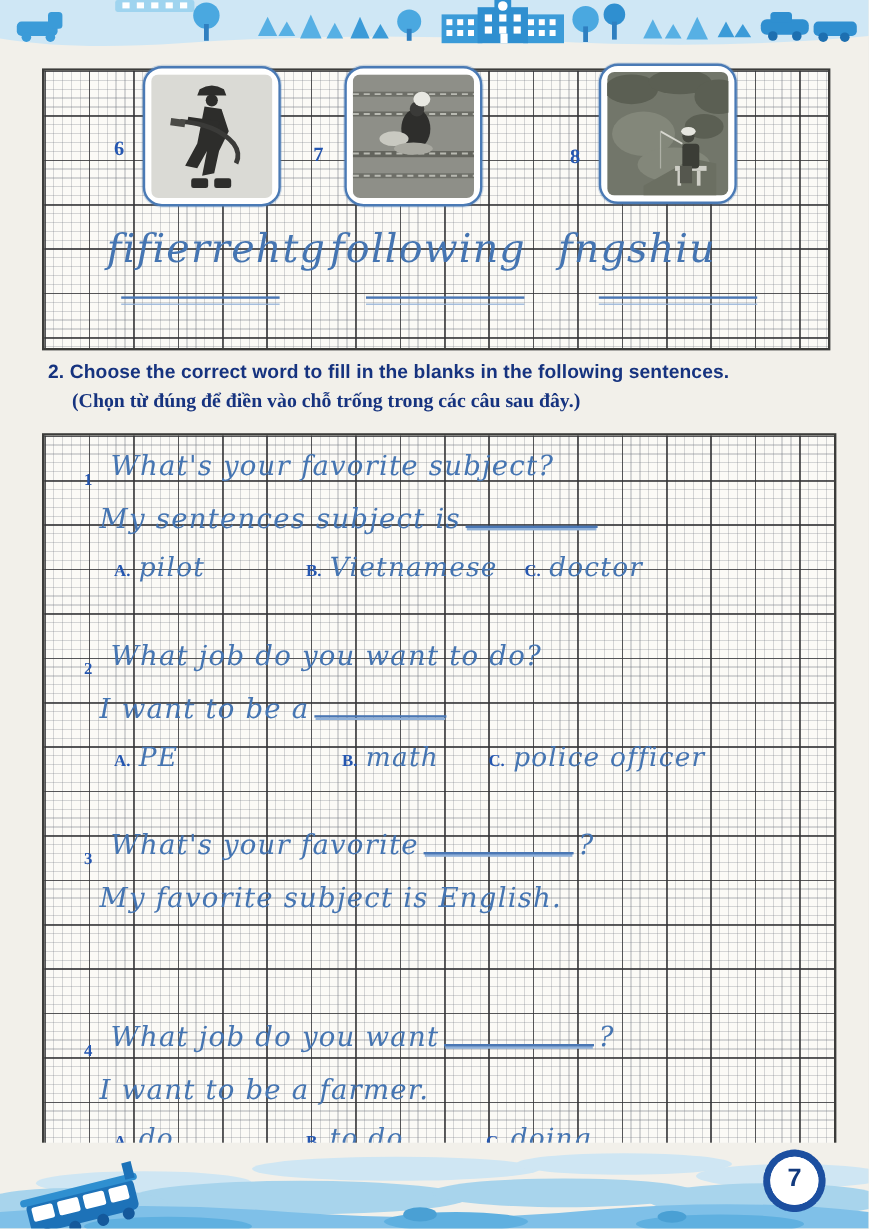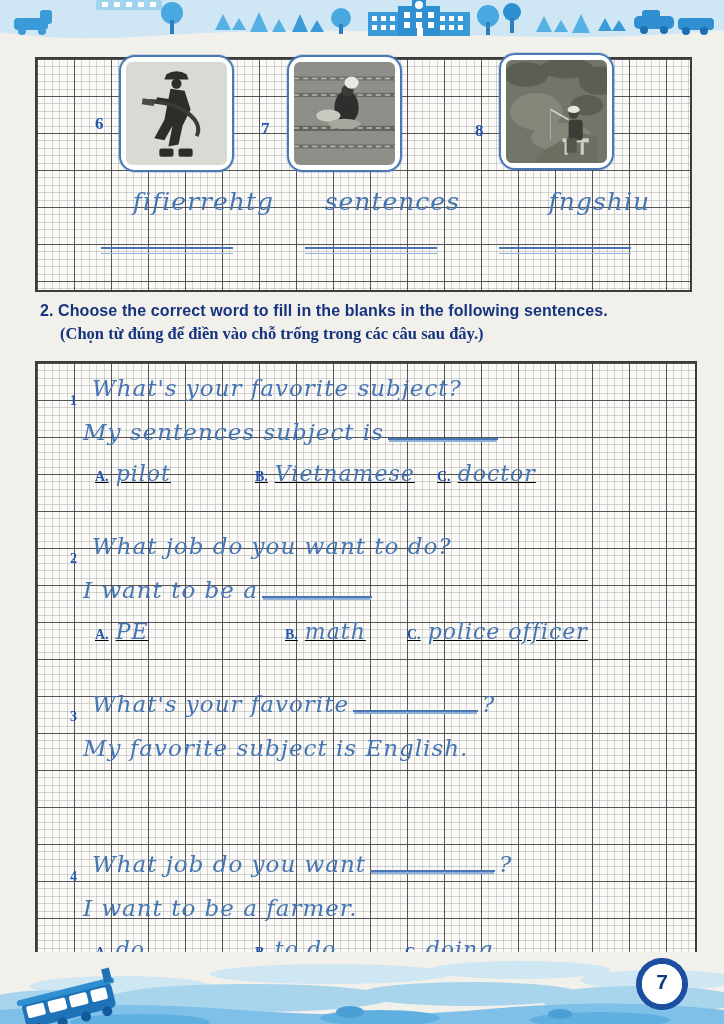--- a/index.html
+++ b/index.html
@@ -30,21 +30,21 @@
   .item-num{
     position:absolute;font-family:"Liberation Serif",serif;font-weight:bold;
     color:#2456b0;font-size:17px;
   }
 
   
   .hand{
     font-family:"DejaVu Serif",serif;font-style:italic;color:#4575b2;
     letter-spacing:1px;white-space:nowrap;
   }
-  .scrambled{position:absolute;font-size:25px;text-align:right;width:185px;}
+  .scrambled{position:absolute;font-size:33px;text-align:left;width:185px;}
   .ans-line{
     position:absolute;height:4px;
     border-top:2px solid #4a77b4;border-bottom:1px solid #8fb0d8;
   }
 
   
   .heading{position:absolute;left:40px;top:302px;width:660px;color:#16337f;}
   .heading .en{font-size:16px;font-weight:bold;letter-spacing:.1px;}
   .heading .vi{
     font-family:"Liberation Serif",serif;font-weight:bold;
@@ -59,21 +59,21 @@
   }
   .qline{position:absolute;font-size:23px;}
   .qline1{left:55px;top:2px;}
   .qline2{left:46px;top:46px;}
   .blank{
     display:inline-block;width:110px;height:12px;vertical-align:baseline;
     border-bottom:2px solid #4a77b4;box-shadow:0 3px 0 -1px #8fb0d8;
     margin:0 4px;
   }
   .opts{position:absolute;top:88px;left:0;width:100%;height:40px;}
-  .opt{position:absolute;white-space:nowrap;text-decoration:underline;}
+  .opt{position:absolute;white-space:nowrap;}
   .optlabel{
     font-family:"Liberation Serif",serif;font-weight:bold;color:#2456b0;
     font-size:14px;margin-right:7px;
   }
   .optword{font-size:22px;}
 
   
   .top-border{position:absolute;left:0;top:0;width:724px;height:42px;}
   .bottom-deco{position:absolute;left:0;top:952px;width:724px;height:72px;}
   .page-badge{position:absolute;left:634px;top:956px;width:56px;height:56px;}
@@ -247,21 +247,21 @@
           <circle cx="67" cy="52" r="5" fill="#43453d"></circle>
           <ellipse cx="67" cy="48" rx="6" ry="3.5" fill="#e6e6df"></ellipse>
           <line x1="62" y1="58" x2="44" y2="48" stroke="#d8d8d0" stroke-width="1.5"></line>
           <line x1="44" y1="48" x2="44" y2="78" stroke="#aeb0a6" stroke-width="1"></line>
           <rect x="60" y="76" width="10" height="14" fill="#55574e"></rect>
         </g>
       </svg>
     </div>
 
     <span class="hand scrambled" style="left:52px;top:128px;">fifierrehtg</span>
-    <span class="hand scrambled" style="left:238px;top:128px;">sentences</span>
+    <span class="hand scrambled" style="left:238px;top:128px;">following</span>
     <span class="hand scrambled" style="left:428px;top:128px;">fngshiu</span>
 
     <div class="ans-line" style="left:64px;top:188px;width:132px;"></div>
     <div class="ans-line" style="left:268px;top:188px;width:132px;"></div>
     <div class="ans-line" style="left:462px;top:188px;width:132px;"></div>
   </div>
 
   <div class="heading">
     <div class="en">
       <span>2.</span>

